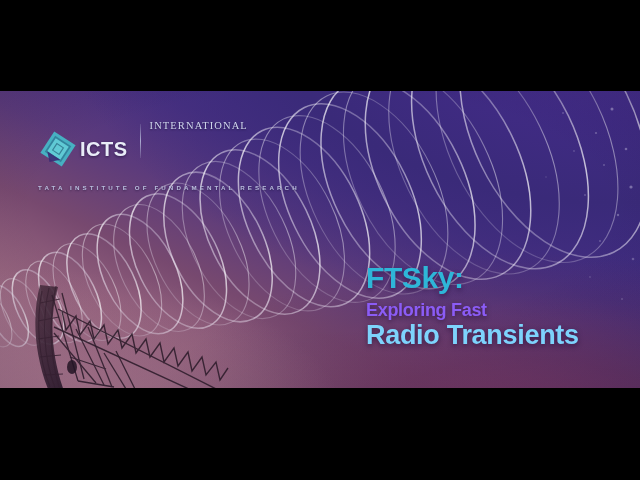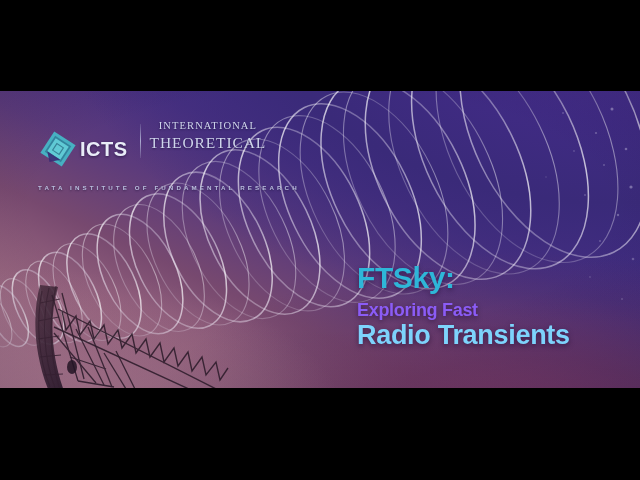--- a/index.html
+++ b/index.html
@@ -43,33 +43,33 @@
   
   #dish{position:absolute;left:18px;top:178px;width:240px;height:140px;}
 
   
   #logo{position:absolute;left:38px;top:30px;display:flex;align-items:flex-start;z-index:20;}
   #logo-mark{width:40px;height:40px;flex:0 0 40px;margin-top:8px;}
   #logo-divider{width:1px;align-self:stretch;margin:3px 9px 3px 12px;
       background:linear-gradient(180deg,rgba(190,200,225,.15),rgba(200,210,235,.75),rgba(190,200,225,.15));}
   #logo-words{display:block;}
   .lw{font-family:"Liberation Serif",serif;color:#cfd6ec;
-      line-height:1;letter-spacing:.9px;text-shadow:0 1px 2px rgba(20,8,45,.55);text-align:center;}
+      line-height:1;letter-spacing:.9px;text-shadow:0 1px 2px rgba(20,8,45,.55);}
   .lw-1{font-size:10.5px;letter-spacing:1.1px;margin-bottom:3px;}
   .lw-2{font-size:15.5px;margin-bottom:2px;}
   .lw-3{font-size:15.5px;margin-bottom:2px;}
   .lw-4{font-size:15.5px;}
   .lw-for{font-style:italic;font-size:11.5px;letter-spacing:0;}
   #logo-tag{position:absolute;left:38px;top:93px;z-index:20;
       font-family:"Liberation Sans",sans-serif;font-size:6.2px;font-weight:700;
       letter-spacing:3.1px;color:#b9bedd;white-space:nowrap;
       text-shadow:0 1px 2px rgba(20,8,45,.5);}
 
   
-  #title{position:absolute;left:357px;top:170px;z-index:25;}
+  #title{position:absolute;left:366px;top:170px;z-index:25;}
   .tline{font-family:"Liberation Sans",sans-serif;font-weight:700;
          line-height:1.12;white-space:nowrap;
          text-shadow:0 2px 5px rgba(30,10,45,.55);}
   #t-main{font-size:30px;color:#2eb6d8;letter-spacing:-.4px;margin-bottom:5px;}
   #t-sub1{font-size:18px;color:#8b5cf6;letter-spacing:-.3px;}
   #t-sub2{font-size:27px;color:#7dd3fc;letter-spacing:-.3px;}
 </style>
 </head>
 <body>
 
@@ -220,21 +220,20 @@
 
       <div style="display:flex;align-items:flex-start;margin-left:2px;">
         <span style="font-family:'Liberation Sans',sans-serif;font-size:20px;
                      font-weight:700;color:#e9edf8;letter-spacing:.5px;
                      margin-top:17px;text-shadow:0 1px 3px rgba(20,8,45,.6);">ICTS</span>
 
         <span id="logo-divider"></span>
 
         <span id="logo-words">
           <span class="lw lw-1" style="display:block">INTERNATIONAL</span>
-          <span class="lw lw-3" style="display:block">THEORETICAL</span>
         </span>
       </div>
     </div>
 
     <div id="logo-tag">TATA INSTITUTE OF FUNDAMENTAL RESEARCH</div>
 
     <div id="title">
       <div class="tline" id="t-main">FTSky:</div>
       <div class="tline" id="t-sub1">Exploring Fast</div>
       <div class="tline" id="t-sub2">Radio Transients</div>

